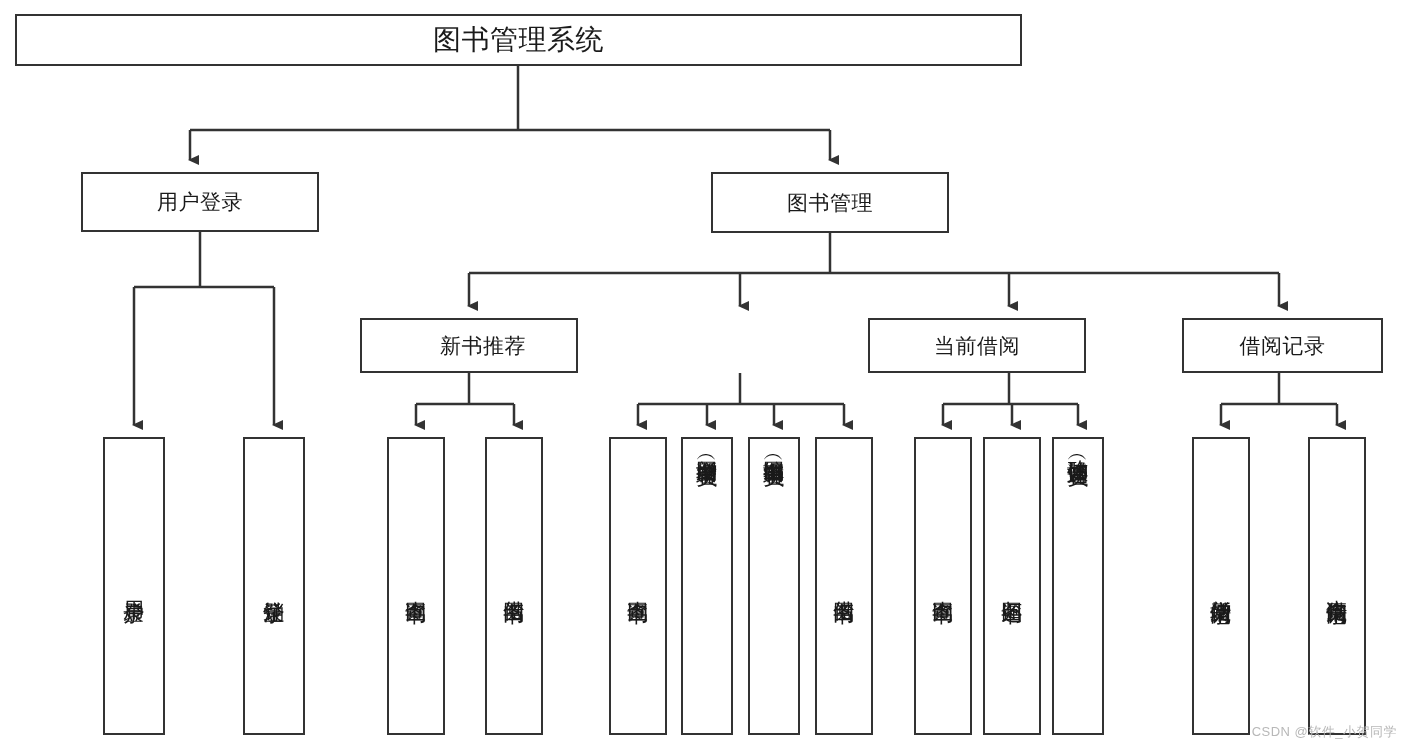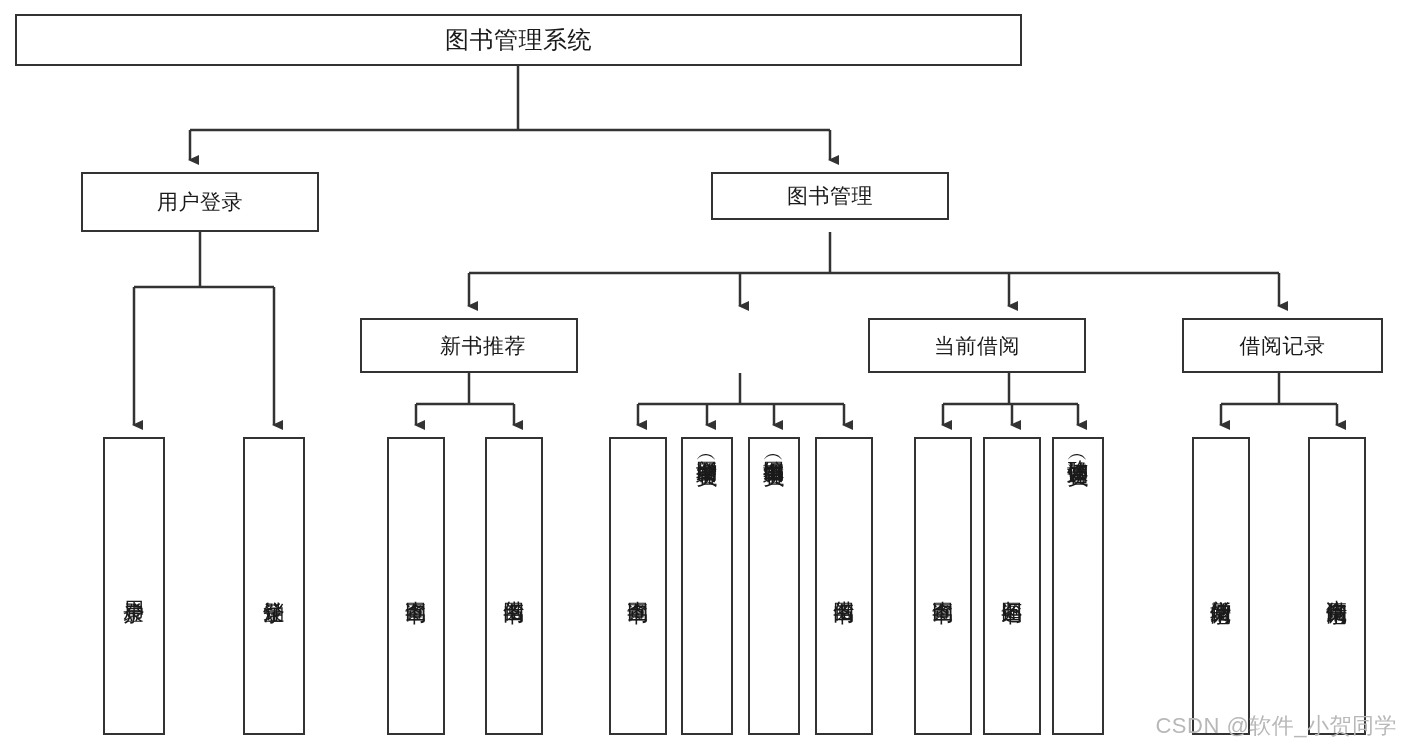--- a/index.html
+++ b/index.html
@@ -34,21 +34,21 @@
     align-items: center;
     justify-content: center;
     color: #1a1a1a;
   }
   .node.horiz {
     font-size: 21px;
     letter-spacing: 0.5px;
     line-height: 1.2;
   }
   .node.root {
-    font-size: 24px;
+    font-size: 28px;
   }
   .node.leaf {
     align-items: flex-start;
     justify-content: center;
     padding-top: 0;
   }
   .vtext {
     writing-mode: vertical-rl;
     text-orientation: upright;
     font-size: 21px;
@@ -65,21 +65,21 @@
     justify-content: center;
   }
   .leaf-inner.top {
     align-items: flex-start;
     padding-top: 4px;
   }
   .watermark {
     position: absolute;
     right: 8px;
     bottom: 6px;
-    font-size: 22px;
+    font-size: 13px;
     color: #b8b8b8;
     letter-spacing: 0.5px;
     white-space: nowrap;
   }
 </style>
 </head>
 <body>
 
 <div id="canvas">
 
@@ -133,21 +133,21 @@
     </g>
   </svg>
 
   <div class="node horiz root" style="left:15px; top:14px; width:1007px; height:52px;">
     <span>图书管理系统</span>
   </div>
 
   <div class="node horiz" style="left:81px; top:172px; width:238px; height:60px;">
     <span>用户登录</span>
   </div>
-  <div class="node horiz" style="left:711px; top:172px; width:238px; height:48px;">
+  <div class="node horiz" style="left:711px; top:172px; width:238px; height:61px;">
     <span>图书管理</span>
   </div>
 
   <div class="node horiz" style="left:360px; top:318px; width:218px; height:55px;padding-left:28px;">
     <span>新书推荐</span>
   </div>
   <div class="node horiz" style="left:868px; top:318px; width:218px; height:55px;">
     <span>当前借阅</span>
   </div>
   <div class="node horiz" style="left:1182px; top:318px; width:201px; height:55px;">

